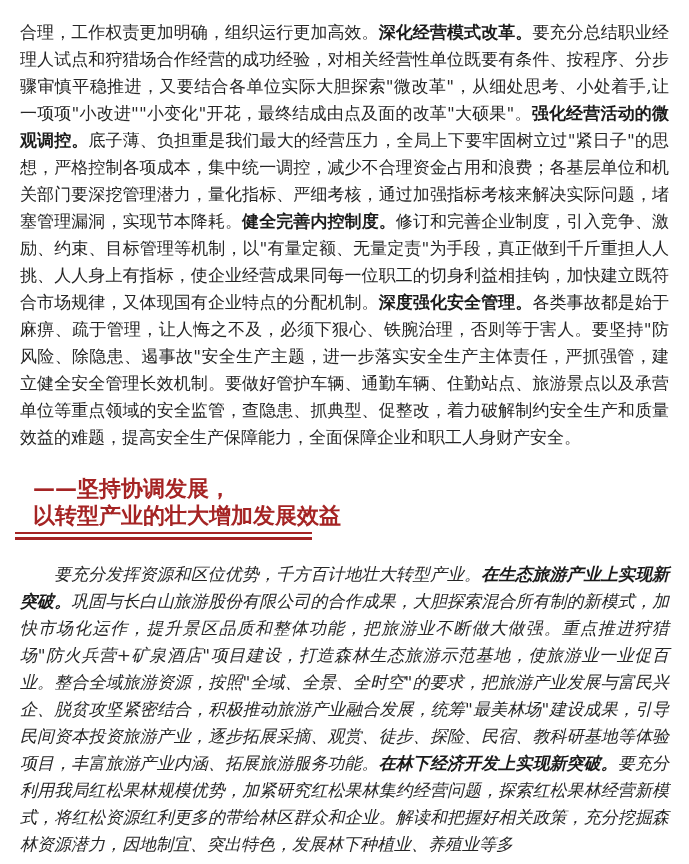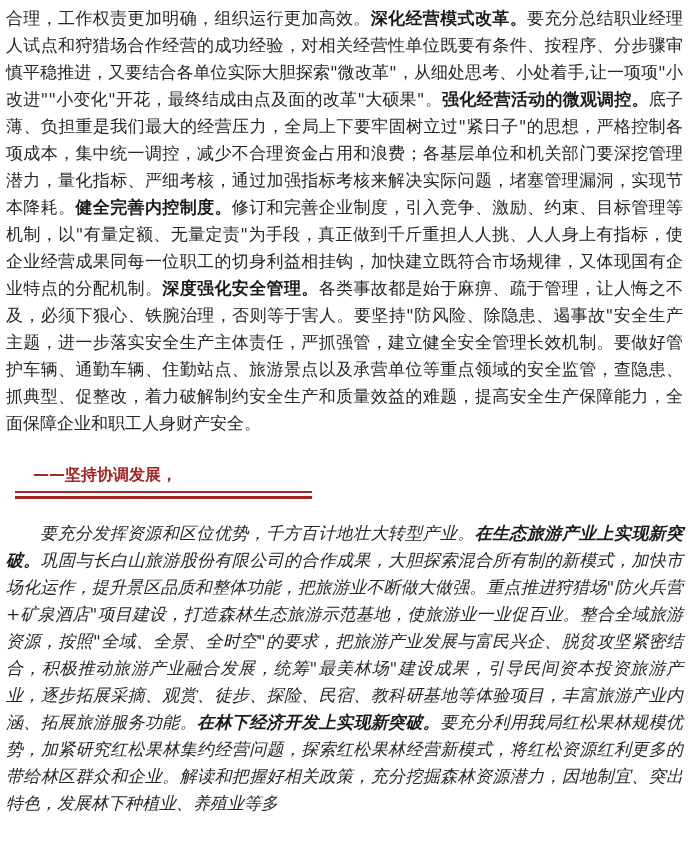--- a/index.html
+++ b/index.html
@@ -14,30 +14,30 @@
   .page{
     box-sizing:border-box;
     width:689px;height:864px;
     padding:5px 6px 0 6px;
     color:var(--ink);
     font-size:17px;
     line-height:27px;
     text-align:justify;
     word-break:break-all;
   }
-  .para{margin:0;}
+  .para{margin:14px;}
   .para b{font-weight:bold;color:#1b1b1b;}
   .para.indent{text-indent:2em;font-style:italic;}
   .para.p2{margin-top:21px;}
   .sec-heading{
     margin:24px 0 0 0;
     padding-left:27px;
     color:var(--red);
     font-weight:bold;
-    font-size:16px;
+    font-size:22px;
     line-height:27px;
     text-align:left;
   }
   .sec-heading .hline{display:block;}
   .heading-rule{
     margin:3px 0 0 9px;
     width:297px;
     height:3px;
     border-top:2px solid var(--red);
     border-bottom:3px solid var(--red);
@@ -47,20 +47,21 @@
 <body>
 
 <div class="page">
 
   <p class="para">
     <span>合理，工作权责更加明确，组织运行更加高效。</span><b>深化经营模式改革。</b><span>要充分总结职业经理人试点和狩猎场合作经营的成功经验，对相关经营性单位既要有条件、按程序、分步骤审慎平稳推进，又要结合各单位实际大胆探索"微改革"，从细处思考、小处着手,让一项项"小改进""小变化"开花，最终结成由点及面的改革"大硕果"。</span><b>强化经营活动的微观调控。</b><span>底子薄、负担重是我们最大的经营压力，全局上下要牢固树立过"紧日子"的思想，严格控制各项成本，集中统一调控，减少不合理资金占用和浪费；各基层单位和机关部门要深挖管理潜力，量化指标、严细考核，通过加强指标考核来解决实际问题，堵塞管理漏洞，实现节本降耗。</span><b>健全完善内控制度。</b><span>修订和完善企业制度，引入竞争、激励、约束、目标管理等机制，以"有量定额、无量定责"为手段，真正做到千斤重担人人挑、人人身上有指标，使企业经营成果同每一位职工的切身利益相挂钩，加快建立既符合市场规律，又体现国有企业特点的分配机制。</span><b>深度强化安全管理。</b><span>各类事故都是始于麻痹、疏于管理，让人悔之不及，必须下狠心、铁腕治理，否则等于害人。要坚持"防风险、除隐患、遏事故"安全生产主题，进一步落实安全生产主体责任，严抓强管，建立健全安全管理长效机制。要做好管护车辆、通勤车辆、住勤站点、旅游景点以及承营单位等重点领域的安全监管，查隐患、抓典型、促整改，着力破解制约安全生产和质量效益的难题，提高安全生产保障能力，全面保障企业和职工人身财产安全。</span>
   </p>
 
   <div class="sec-heading">
     <span class="hline">——坚持协调发展，</span>
+    <span class="hline">以转型产业的壮大增加发展效益</span>
   </div>
   <div class="heading-rule"></div>
 
   <p class="para indent p2">
     <span>要充分发挥资源和区位优势，千方百计地壮大转型产业。</span><b>在生态旅游产业上实现新突破。</b><span>巩固与长白山旅游股份有限公司的合作成果，大胆探索混合所有制的新模式，加快市场化运作，提升景区品质和整体功能，把旅游业不断做大做强。重点推进狩猎场"防火兵营+矿泉酒店"项目建设，打造森林生态旅游示范基地，使旅游业一业促百业。整合全域旅游资源，按照"全域、全景、全时空"的要求，把旅游产业发展与富民兴企、脱贫攻坚紧密结合，积极推动旅游产业融合发展，统筹"最美林场"建设成果，引导民间资本投资旅游产业，逐步拓展采摘、观赏、徒步、探险、民宿、教科研基地等体验项目，丰富旅游产业内涵、拓展旅游服务功能。</span><b>在林下经济开发上实现新突破。</b><span>要充分利用我局红松果林规模优势，加紧研究红松果林集约经营问题，探索红松果林经营新模式，将红松资源红利更多的带给林区群众和企业。解读和把握好相关政策，充分挖掘森林资源潜力，因地制宜、突出特色，发展林下种植业、养殖业等多</span>
   </p>
 
 </div>
 
 </body></html>

